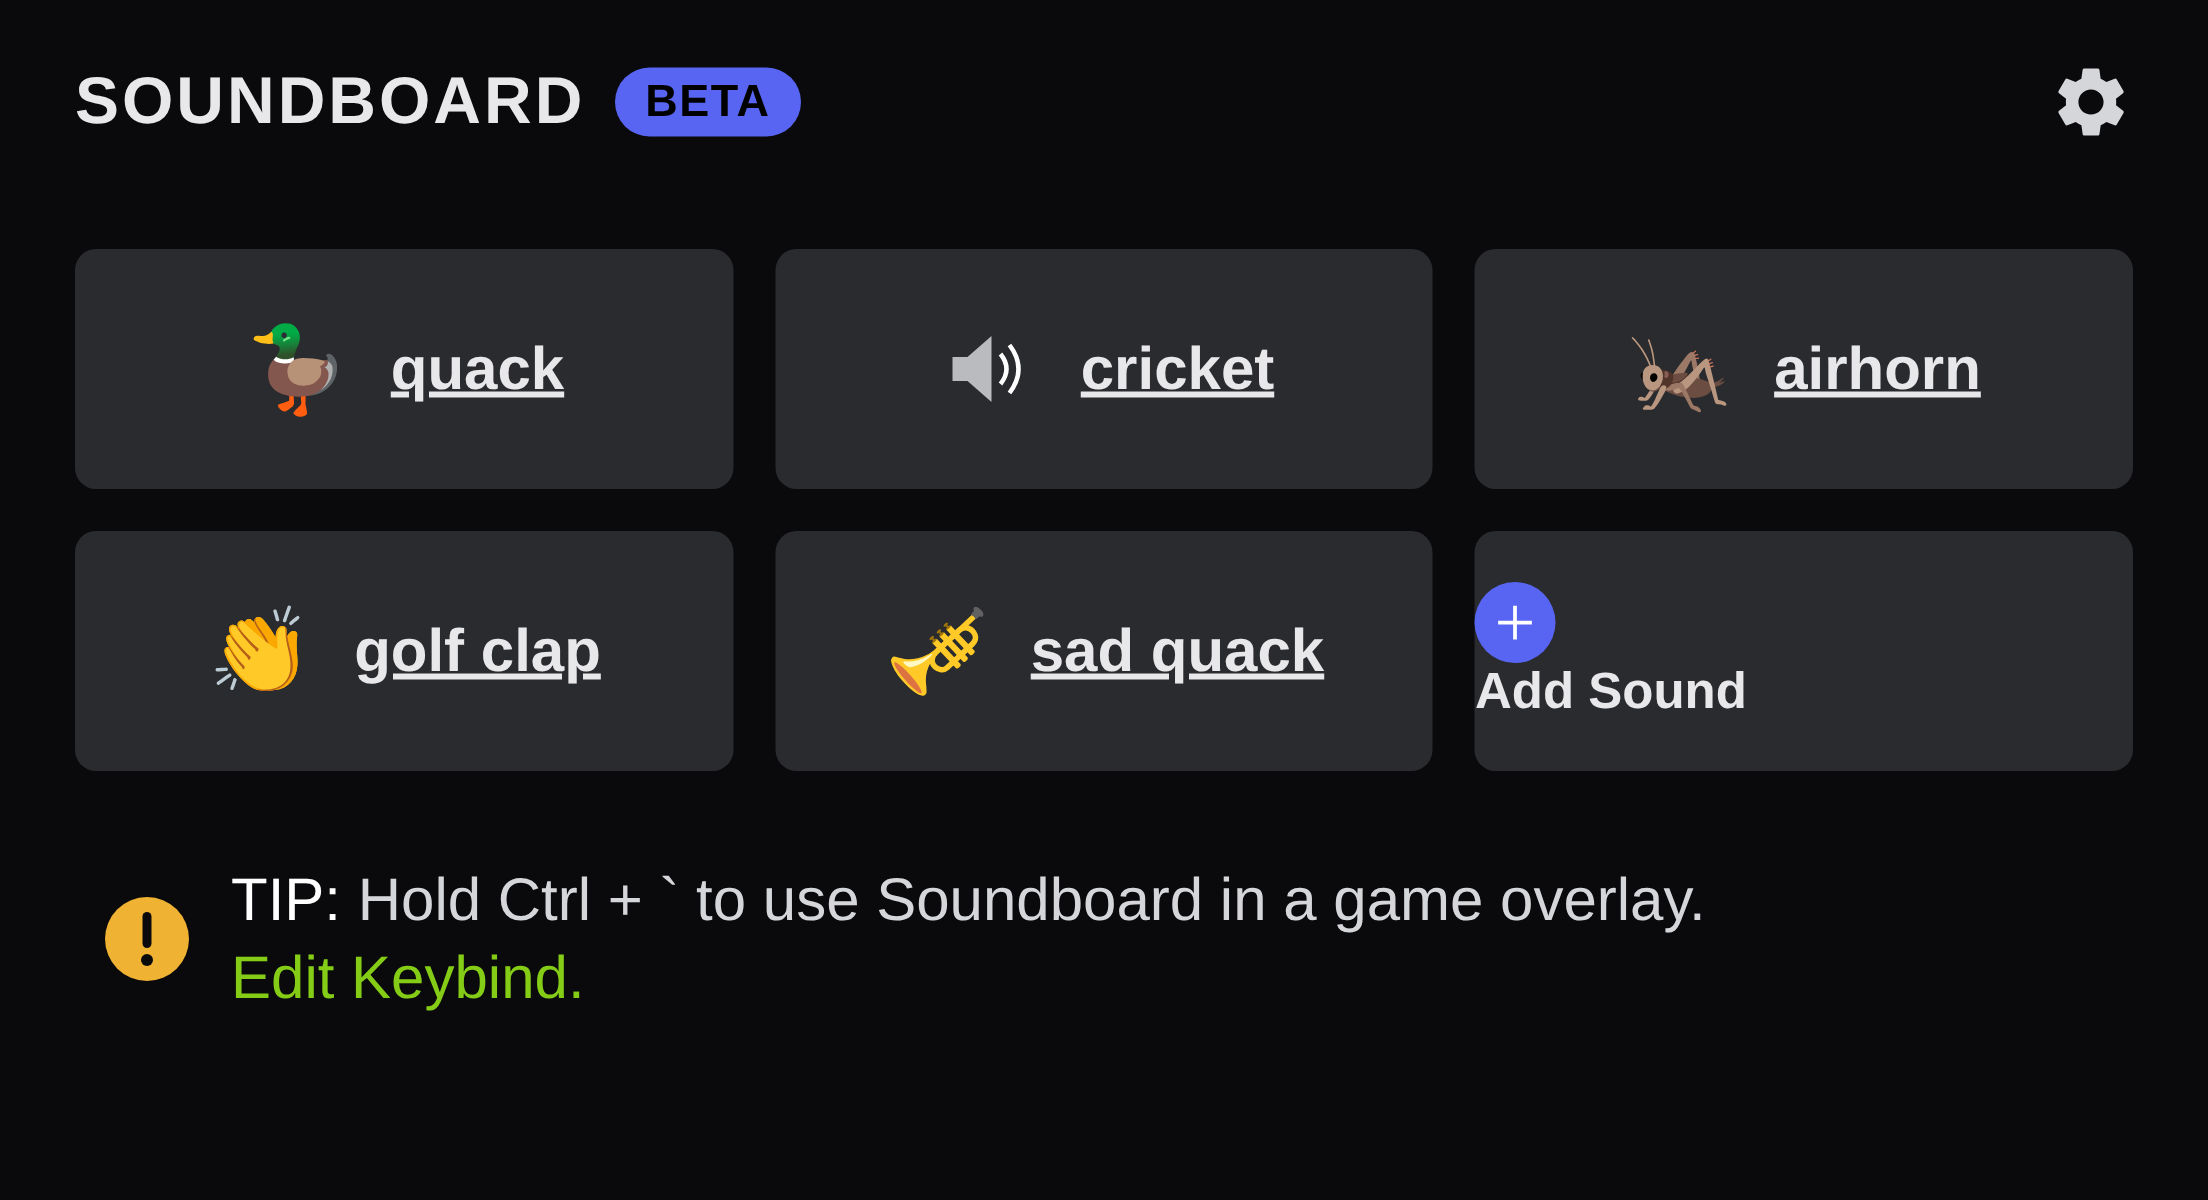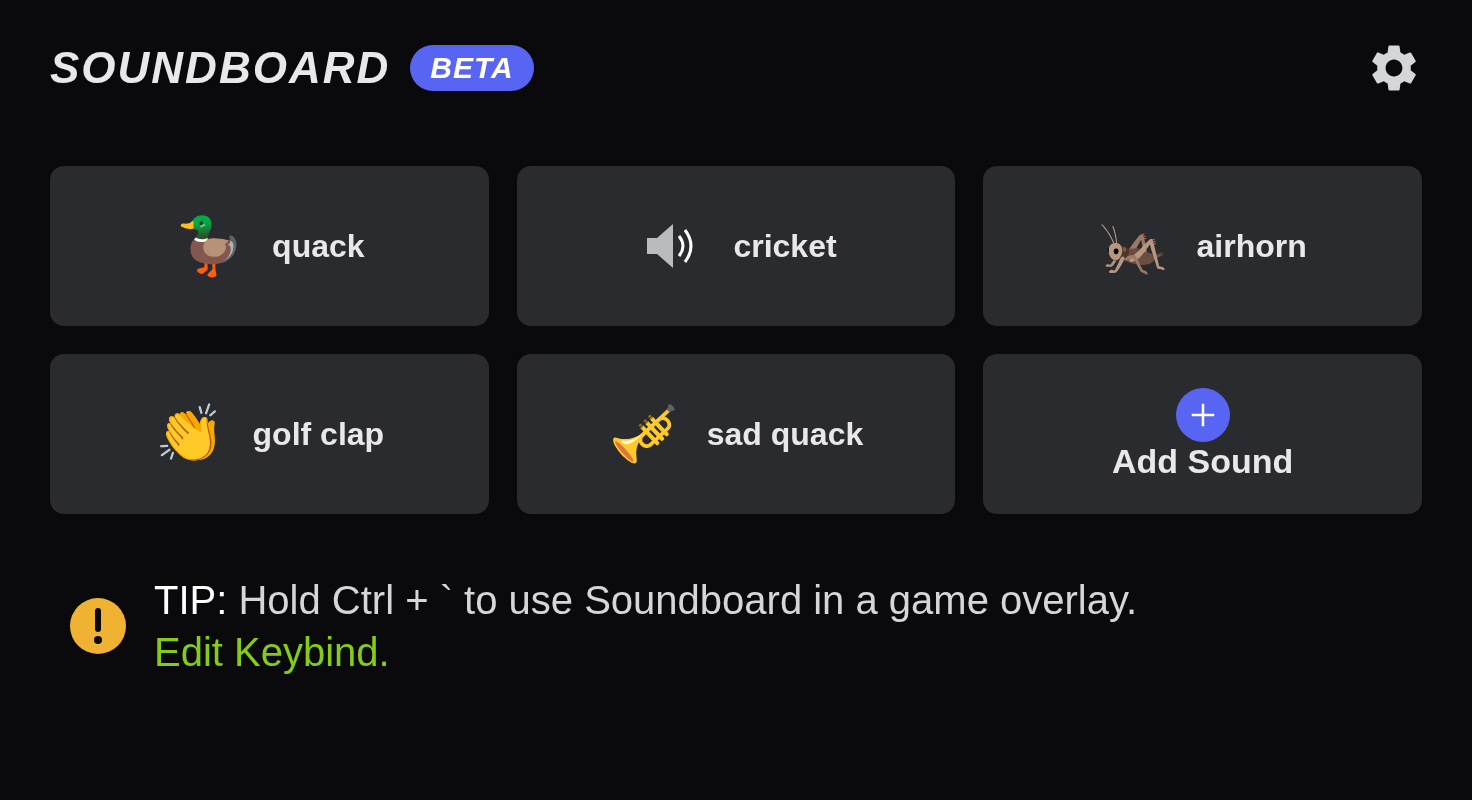--- a/index.html
+++ b/index.html
@@ -10,36 +10,35 @@
     font-family: -apple-system, BlinkMacSystemFont, "Segoe UI", Helvetica, Arial, sans-serif;
     color: #ffffff;
     overflow: hidden;
     padding: 40px 50px;
   }
   .header {
     display: flex;
     align-items: center;
     justify-content: space-between;
     margin-bottom: 70px;
-    font-style: italic;
   }
   .title-group {
     display: flex;
     align-items: center;
     gap: 20px;
   }
   .title {
     font-size: 44px;
     font-weight: 800;
     letter-spacing: 2px;
     color: #e8e8ea;
   }
   .beta-badge {
     background: #5865f2;
-    color: #ffffff;
+    color: #000000;
     font-size: 30px;
     font-weight: 800;
     padding: 6px 20px;
     border-radius: 24px;
     letter-spacing: 1px;
   }
   .gear-icon {
     width: 56px;
     height: 56px;
     cursor: pointer;
@@ -63,31 +62,32 @@
   }
   .sound-icon {
     width: 72px;
     height: 72px;
     display: flex;
     align-items: center;
     justify-content: center;
     font-size: 56px;
   }
   .sound-label {
-    font-size: 32px;
+    font-size: 40px;
     font-weight: 700;
     color: #e8e8ea;
+    text-decoration: underline;
   }
   .add-tile {
     background: #2a2b2e;
     border-radius: 14px;
     height: 160px;
     display: flex;
     flex-direction: column;
-    align-items: center;
+    align-items: flex-start;
     justify-content: center;
     cursor: pointer;
   }
   .plus-circle {
     width: 54px;
     height: 54px;
     background: #5865f2;
     border-radius: 50%;
     display: flex;
     align-items: center;

